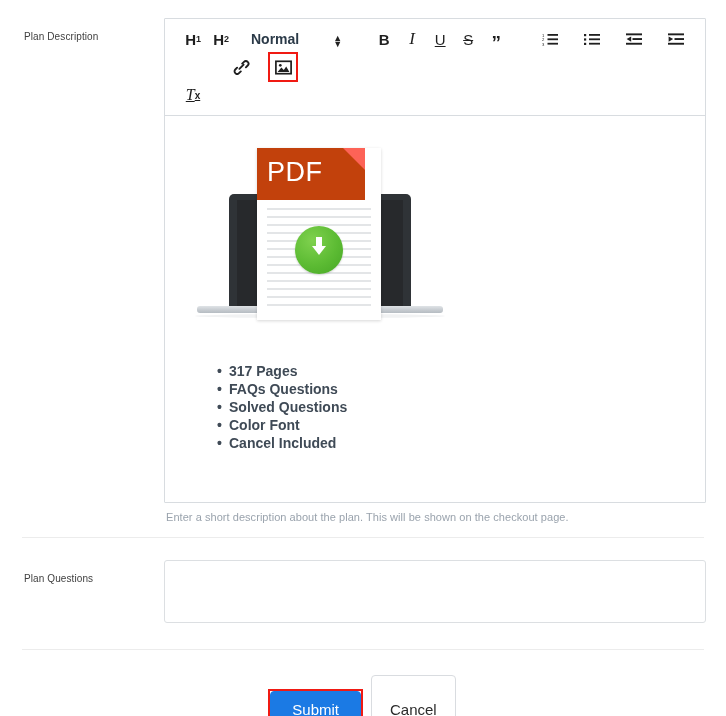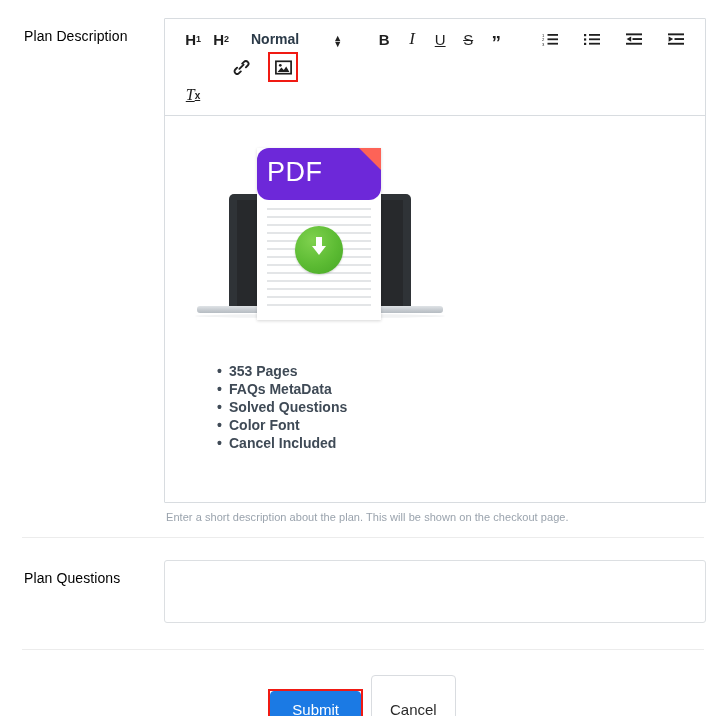--- a/index.html
+++ b/index.html
@@ -26,22 +26,22 @@
     align-items: flex-start;
   }
 
   .row-description {
     padding: 18px 20px 0 24px;
   }
 
   .field-label {
     width: 140px;
     flex: 0 0 140px;
-    color: #000000;
-    font-size: 14px;
+    color: #404040;
+    font-size: 10px;
     line-height: 23px;
     padding-top: 7px;
     letter-spacing: 0.1px;
   }
 
   .field-control {
     flex: 1 1 auto;
     min-width: 0;
   }
 
@@ -196,24 +196,23 @@
     left: 62px;
     top: 12px;
     width: 124px;
     height: 172px;
     background: #ffffff;
     box-shadow: 0 1px 3px rgba(0,0,0,0.16);
   }
   .pdf-head {
     position: absolute;
     left: 0; top: 0;
-    width: 124px;
+    width: 108px;
     height: 52px;
-    background: #6d28d9;
-    border-radius: 12px;
+    background: #c2410c;
   }
   .pdf-fold {
     position: absolute;
     right: 0; top: 0;
     width: 0; height: 0;
     border-left: 22px solid transparent;
     border-top: 22px solid #fd6357;
   }
   .pdf-label {
     position: absolute;
@@ -530,22 +529,22 @@
               <div class="dl-circle">
                 <div class="dl-arrow">
                   <div class="stem"></div>
                   <div class="head"></div>
                 </div>
               </div>
             </div>
           </div>
 
           <ul class="feature-list">
-            <li>353 Pages</li>
-            <li>FAQs MetaData</li>
+            <li>317 Pages</li>
+            <li>FAQs Questions</li>
             <li>Solved Questions</li>
             <li>Color Font</li>
             <li>Cancel Included</li>
           </ul>
 
         </div>
       </div>
 
       <div class="help-text">Enter a short description about the plan. This will be shown on the checkout page.</div>
 

